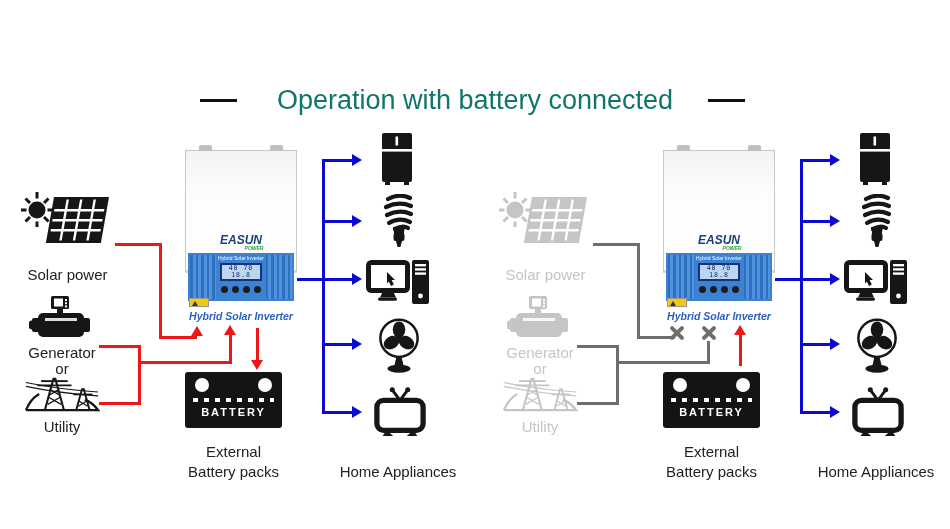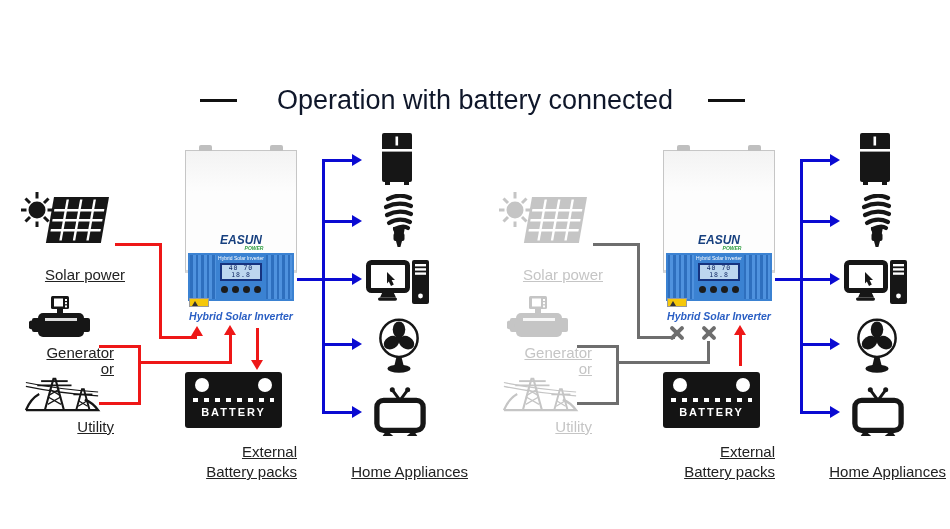--- a/index.html
+++ b/index.html
@@ -11,25 +11,25 @@
   .banner { position:absolute; left:543px; top:3px; width:407px; height:49px; }
   .banner .shadow { position:absolute; inset:0; background:var(--banner-shadow,#9b9b9b);
     clip-path:polygon(0 0, 9px 0, 56px 100%, 45px 100%); }
   .banner .blue { position:absolute; inset:0; background:var(--banner-bg,#1355a9);
     clip-path:polygon(10px 0, 100% 0, 100% 100%, 57px 100%); }
   .banner .txt { position:absolute; inset:0; padding-left:70px; text-align:center;
     line-height:49px; color:#fff; font-size:30px; font-weight:bold; }
 
   
   .heading { position:absolute; left:245px; top:85px; width:460px; text-align:center;
-    font-size:27px; color:#0f172a; letter-spacing:0; }
+    font-size:27px; color:#0f766e; letter-spacing:0; }
   .dash { position:absolute; top:99px; width:37px; height:3px; background:#111; }
 
   
-  .lbl { position:absolute; text-align:right; color:#222; font-size:15px; line-height:1.05;text-decoration:underline; }
+  .lbl { position:absolute; text-align:center; color:#222; font-size:15px; line-height:1.05; }
   .hline,.vline { position:absolute; }
   .red  { background:var(--flow-red,#ee1717); }
   .blue { background:var(--flow-blue,#0a0ad2); }
   .gline{ background:var(--disconnected-line,#6e6e6e); }
   .arr { position:absolute; width:0; height:0; }
   .arr.up-red    { border-left:6.5px solid transparent; border-right:6.5px solid transparent; border-bottom:10px solid var(--flow-red,#ee1717); }
   .arr.down-red  { border-left:6.5px solid transparent; border-right:6.5px solid transparent; border-top:10px solid var(--flow-red,#ee1717); }
   .arr.right-blue{ border-top:6.5px solid transparent; border-bottom:6.5px solid transparent; border-left:10px solid var(--flow-blue,#0a0ad2); }
   .xmark { position:absolute; width:16px; height:16px; }
   .xmark::before,.xmark::after { content:""; position:absolute; left:-1px; top:6px;

